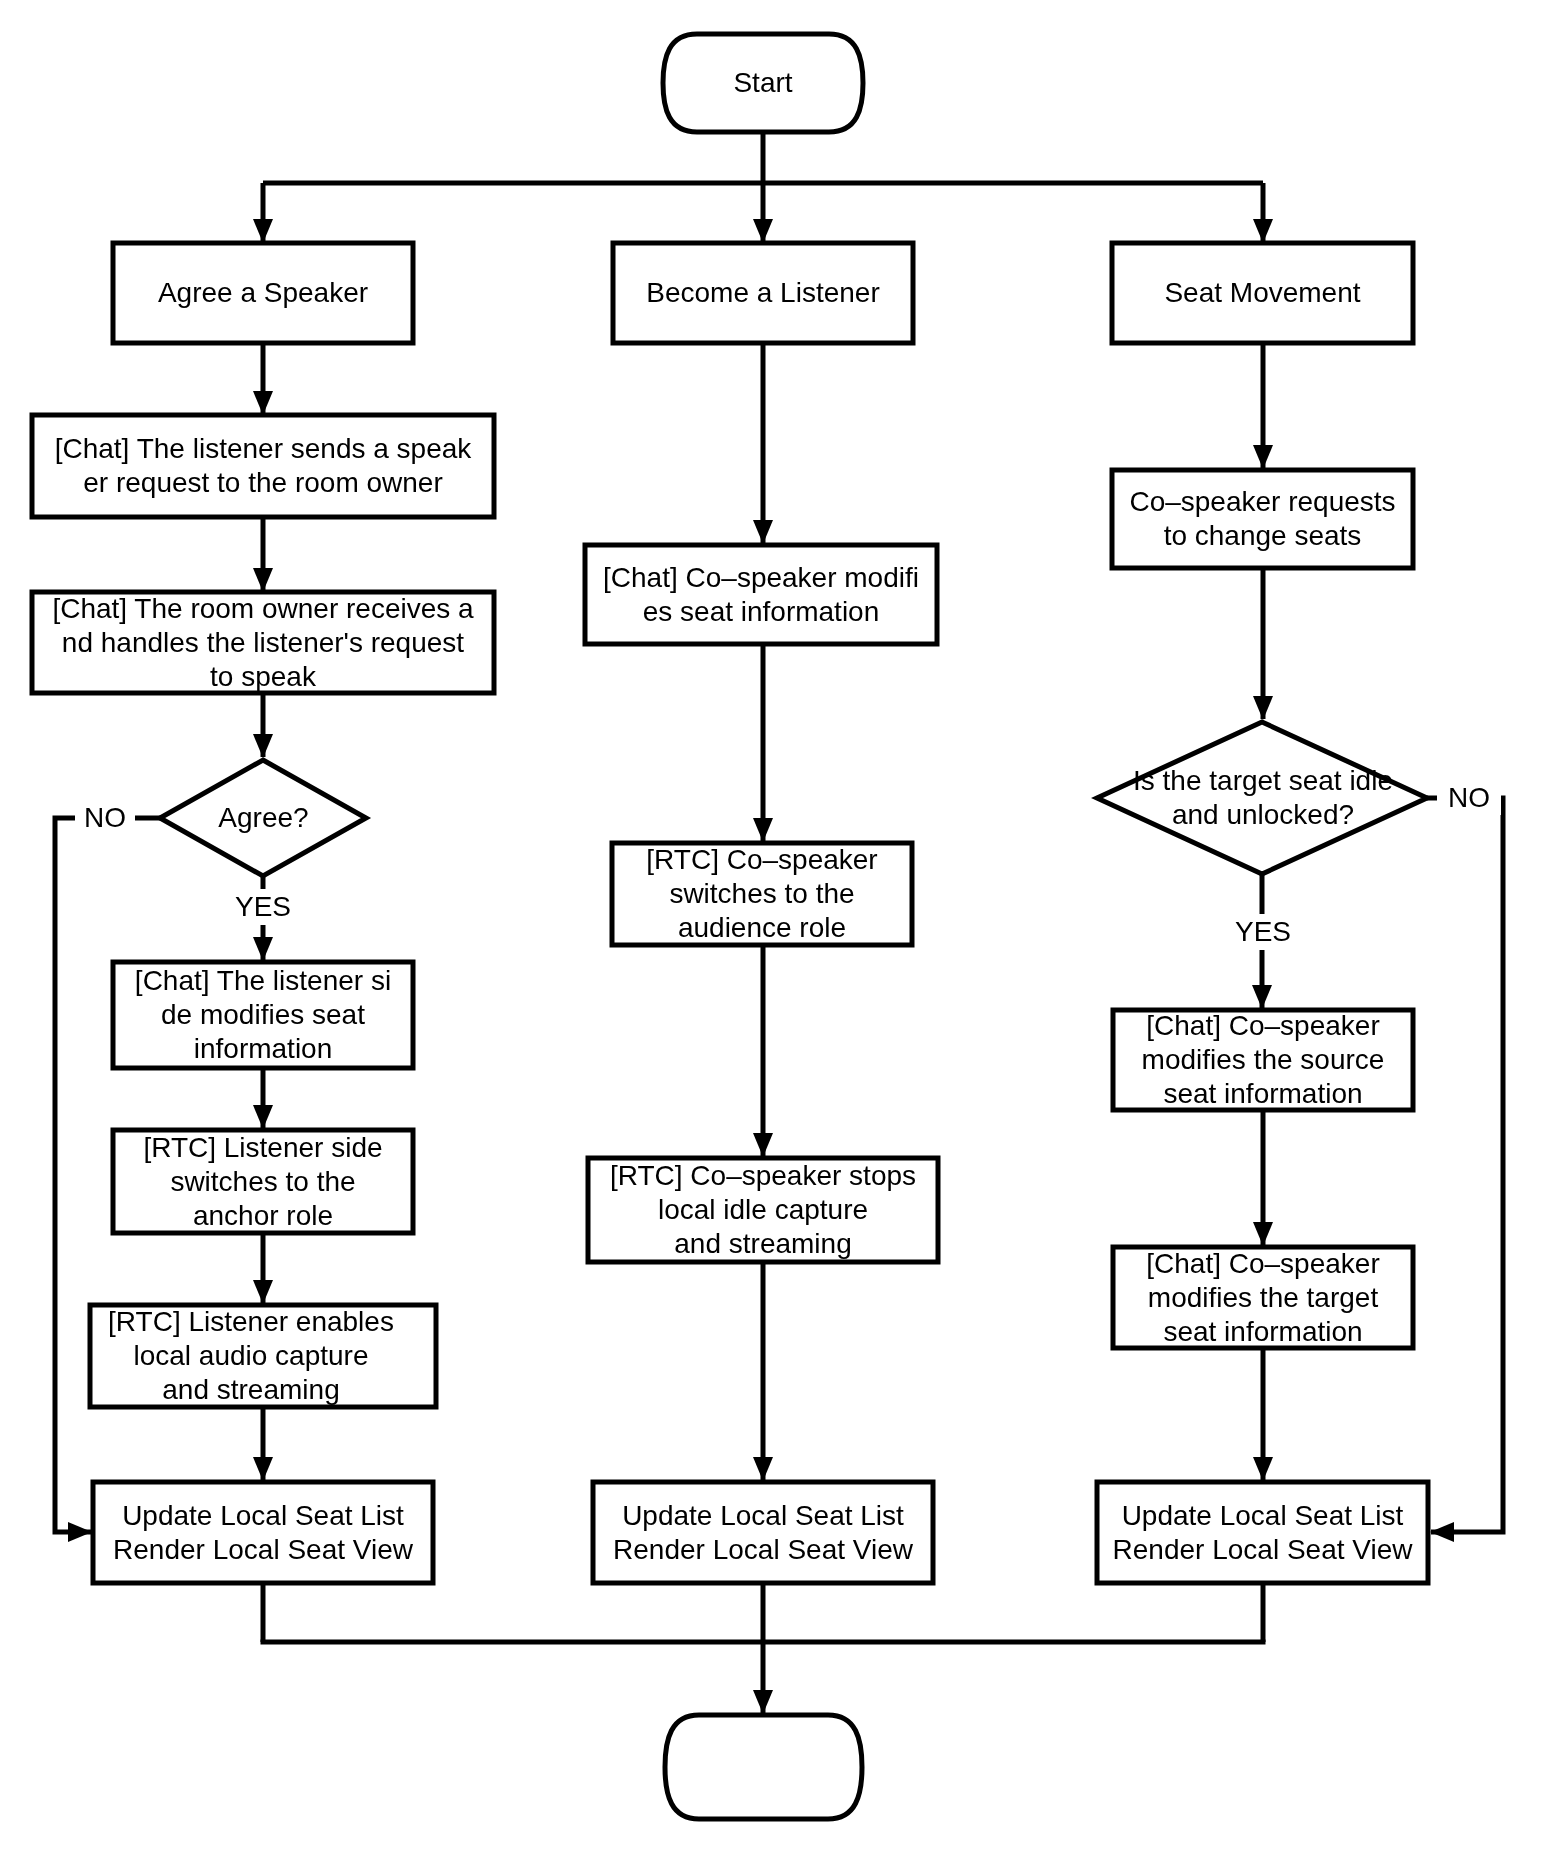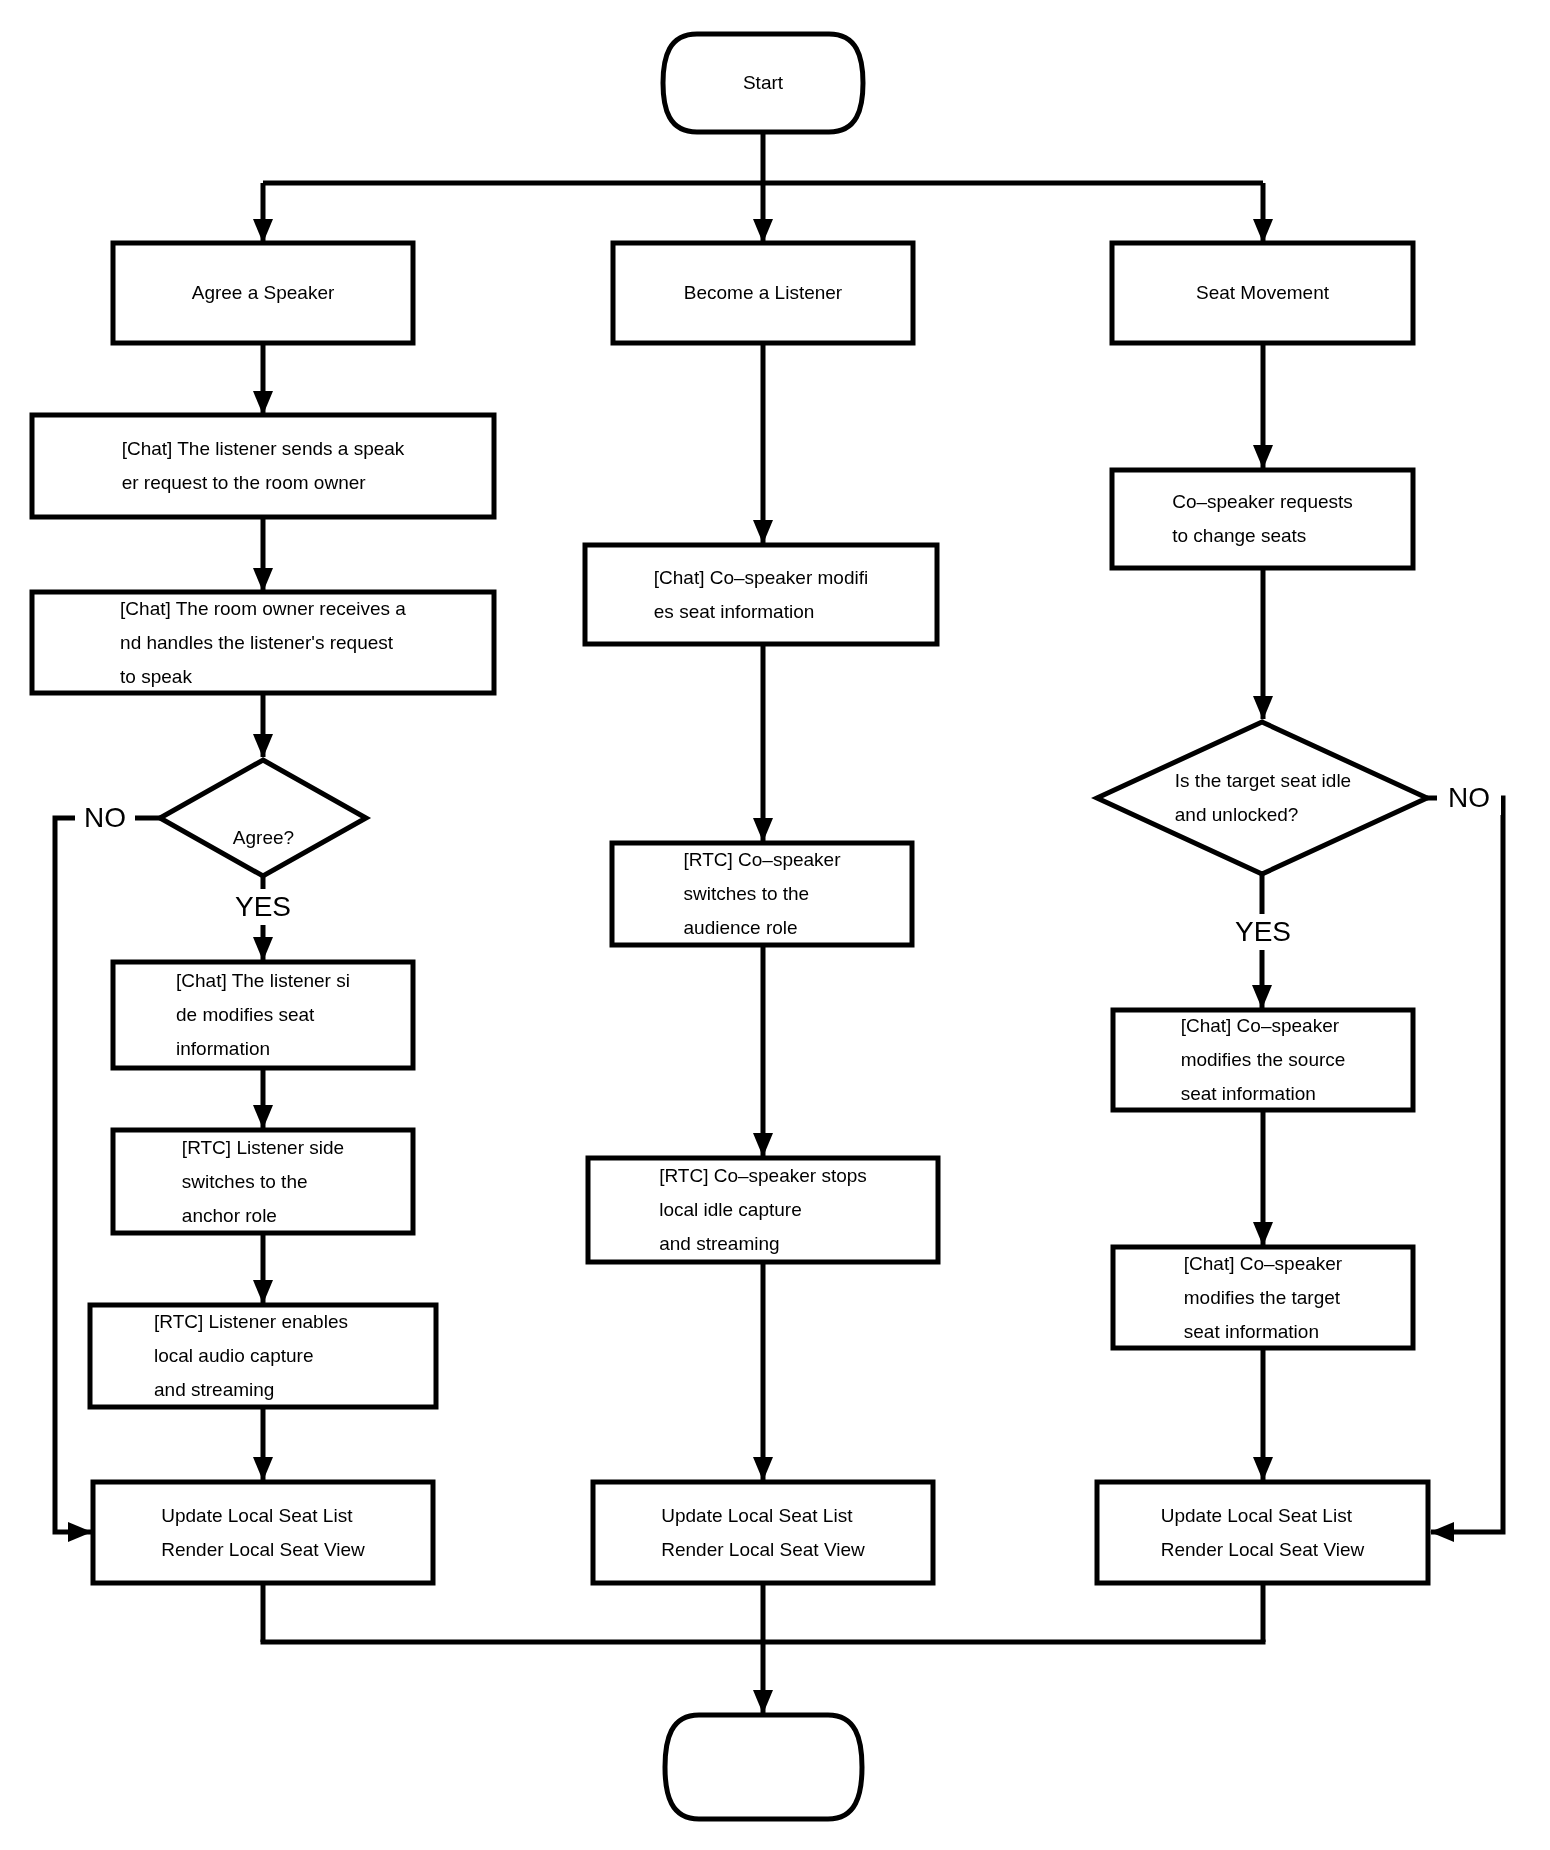--- a/index.html
+++ b/index.html
@@ -8,22 +8,23 @@
     width:1550px;height:1850px;
     background:#ffffff;
     font-family:"Liberation Sans", sans-serif;
     color:#000;
     overflow:hidden;
   }
   .canvas svg{position:absolute;left:0;top:0;}
   .node{
     position:absolute;
     display:flex;align-items:center;justify-content:center;
+    text-align:center;
     white-space:pre-line;
-    font-size:19px;line-height:34px;
+    font-size:28px;line-height:34px;
     color:#000;
   }
   .edge-label{
     position:absolute;
     display:flex;align-items:center;justify-content:center;
     background:#ffffff;
     font-size:28px;line-height:32px;
     color:#000;
   }
 </style>
@@ -102,21 +103,21 @@
   </svg>
 
   <div class="node" style="left:663px;top:34px;width:200px;height:98px">Start</div>
 
   <div class="node" style="left:113px;top:243px;width:300px;height:100px">Agree a Speaker</div>
   <div class="node" style="left:32px;top:415px;width:462px;height:102px">[Chat] The listener sends a speak
 er request to the room owner</div>
   <div class="node" style="left:32px;top:592px;width:462px;height:101px">[Chat] The room owner receives a
 nd handles the listener's request
 to speak</div>
-  <div class="node" style="left:160px;top:780px;width:207px;height:116px">Agree?</div>
+  <div class="node" style="left:160px;top:760px;width:207px;height:116px">Agree?</div>
   <div class="node" style="left:113px;top:962px;width:300px;height:106px">[Chat] The listener si
 de modifies seat
 information</div>
   <div class="node" style="left:113px;top:1130px;width:300px;height:103px">[RTC] Listener side
 switches to the
 anchor role</div>
   <div class="node" style="left:78px;top:1305px;width:346px;height:102px">[RTC] Listener enables
 local audio capture
 and streaming</div>
   <div class="node" style="left:93px;top:1482px;width:340px;height:101px">Update Local Seat List

